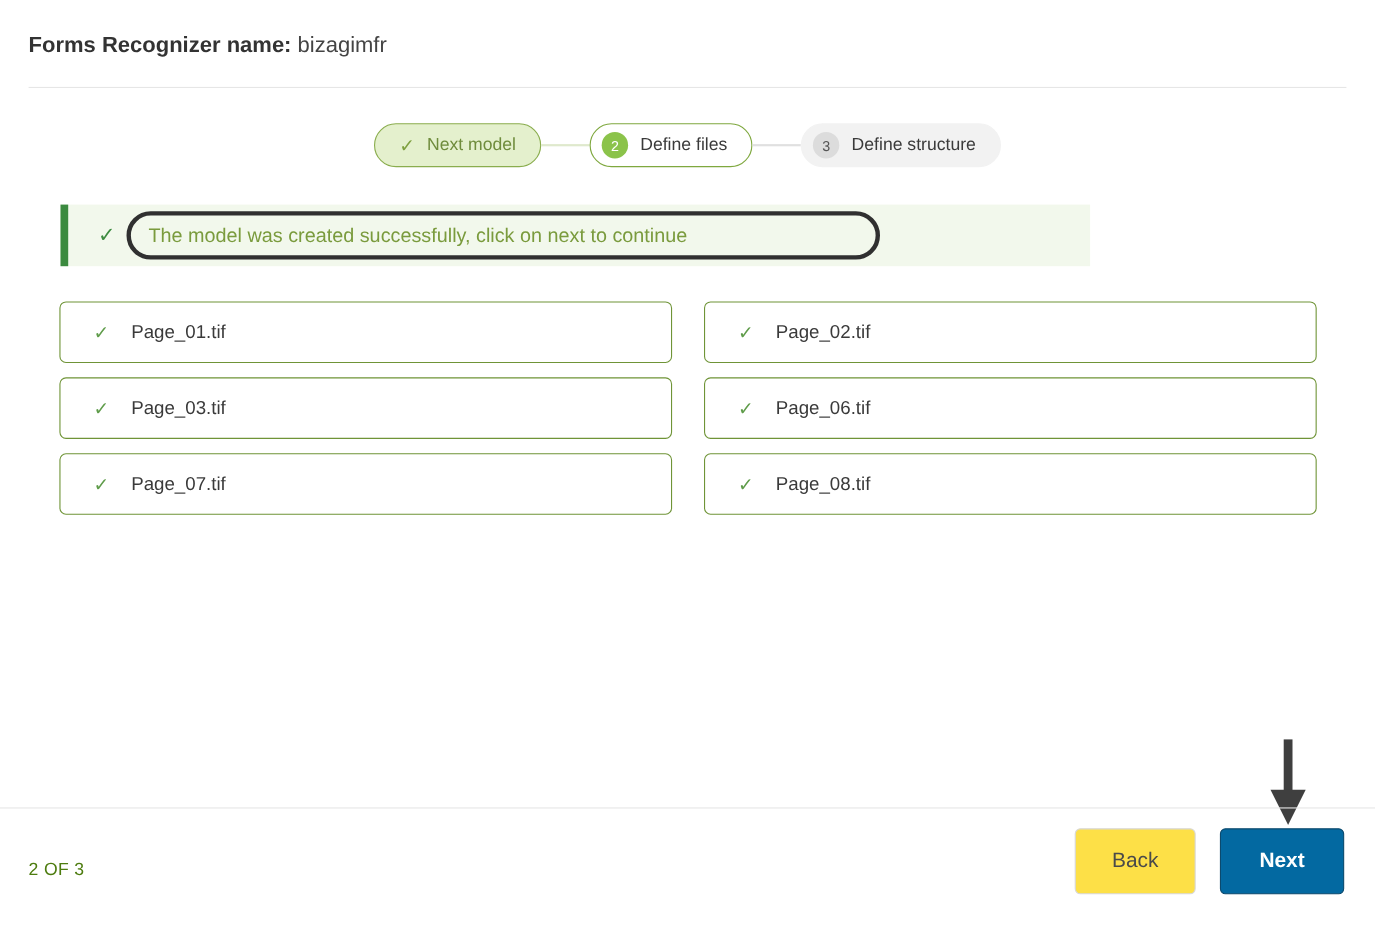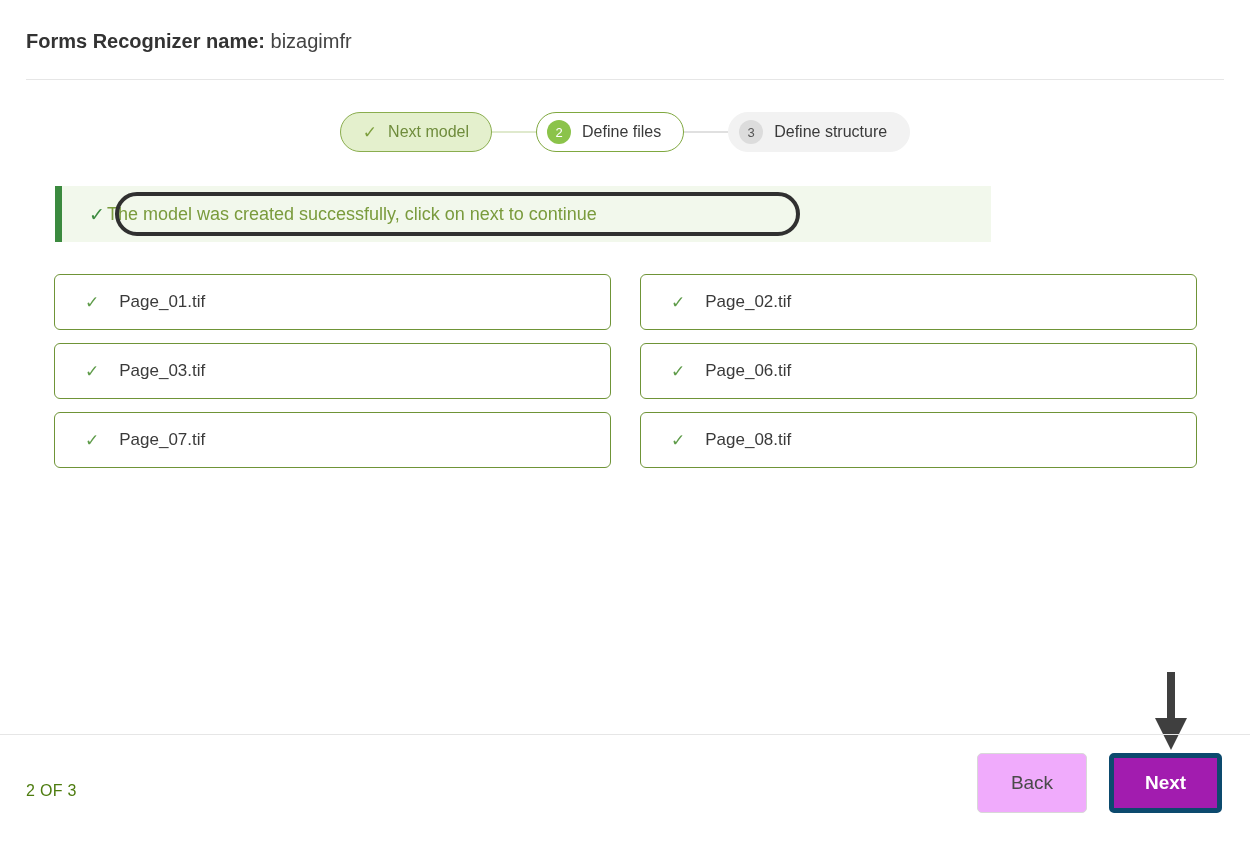--- a/index.html
+++ b/index.html
@@ -145,21 +145,21 @@
     height: 56px;
     background: #3b8a3f;
   }
   .banner-check {
     margin-left: 34px;
     font-size: 19px;
     color: #3d8b40;
     line-height: 1;
   }
   .banner-text {
-    margin-left: 2px;
+    margin-left: 30px;
     font-size: 18px;
     color: #7a9b3d;
     white-space: nowrap;
   }
 
   
   .annot-oval {
     position: absolute;
     left: 115px;
     top: 192px;
@@ -235,28 +235,28 @@
     height: 60px;
     border-radius: 5px;
     font-size: 19px;
     display: flex;
     align-items: center;
     justify-content: center;
     cursor: pointer;
   }
   .btn-back {
     width: 110px;
-    background: #f0abfc;
+    background: #fde047;
     border: 1px solid #d8d8d8;
     color: #4a4a4a;
   }
   .btn-next {
     width: 113px;
-    background: #a21caf;
-    border: 5px solid #0c4a6e;
+    background: #0369a1;
+    border: 1px solid #0c4a6e;
     color: #ffffff;
     font-weight: bold;
   }
 
   
   .annot-arrow {
     position: absolute;
     left: 1153px;
     top: 672px;
     width: 36px;

